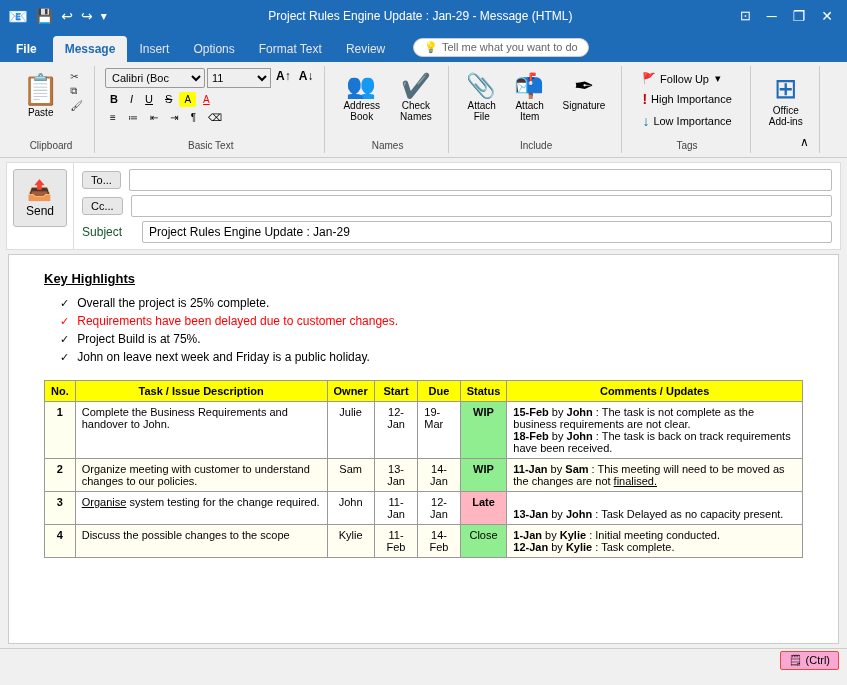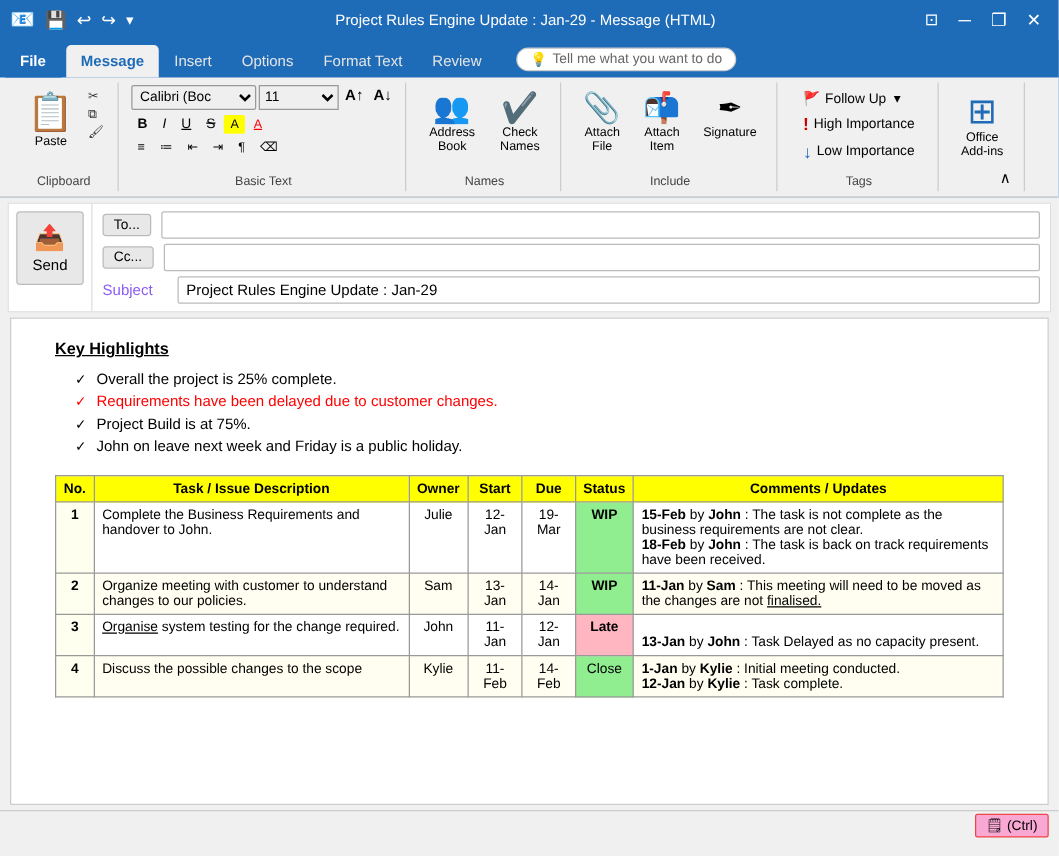--- a/index.html
+++ b/index.html
@@ -69,21 +69,21 @@
 
     
     .addins-group { display: flex; flex-direction: column; align-items: center; padding: 4px 8px; cursor: pointer; }
 
     
     .tell-me { display: flex; align-items: center; gap: 4px; background: white; border: 1px solid #ccc; border-radius: 12px; padding: 2px 10px; font-size: 11px; color: #666; cursor: pointer; margin: auto 8px; }
     .form-row { display: flex; align-items: center; margin-bottom: 4px; }
     .form-label-btn { background: #e8e8e8; border: 1px solid #bbb; border-radius: 3px; padding: 2px 8px; font-size: 11px; cursor: pointer; min-width: 38px; text-align: center; margin-right: 8px; }
     .form-input { flex: 1; border: 1px solid #bbb; border-radius: 2px; height: 22px; padding: 2px 4px; font-size: 12px; outline: none; }
     .subject-row { display: flex; align-items: center; }
-    .subject-label { font-size: 12px; color: #8b5cf6; margin-right: 8px; min-width: 52px; }
+    .subject-label { font-size: 12px; color: #14532d; margin-right: 8px; min-width: 52px; }
     .subject-input { flex: 1; border: 1px solid #bbb; border-radius: 2px; height: 22px; padding: 2px 6px; font-size: 12px; outline: none; }
     .send-btn { background: #e8e8e8; border: 1px solid #bbb; border-radius: 3px; padding: 8px 12px; font-size: 12px; cursor: pointer; display: flex; flex-direction: column; align-items: center; gap: 2px; }
 
     
     .header-row { display: flex; align-items: stretch; }
     .send-column { padding: 6px; border-right: 1px solid #ddd; }
     .fields-column { flex: 1; padding: 6px 8px; }
 
     
     .email-body { background: white; margin: 4px 8px; border: 1px solid #ccc; flex: 1; padding: 16px 35px; overflow-y: auto; height: 390px; }
@@ -325,21 +325,21 @@
         <th>Comments / Updates</th>
       </tr>
     </thead>
     <tbody>
 
       <tr>
         <td>1</td>
         <td>Complete the Business Requirements and handover to John.</td>
         <td style="text-align:center;">Julie</td>
         <td style="text-align:center;">12-Jan</td>
-        <td style="text-align:center;">19-Mar</td>
+        <td style="text-align:left;">19-Mar</td>
         <td class="status-wip">WIP</td>
         <td class="comments-cell">
           <span class="bold-text">15-Feb</span> by <span class="bold-text">John</span> : The task is not complete as the business requirements are not clear.<br>
           <span class="bold-text">18-Feb</span> by <span class="bold-text">John</span> : The task is back on track requirements have been received.
         </td>
       </tr>
 
       <tr>
         <td>2</td>
         <td>Organize meeting with customer to understand changes to our policies.</td>

